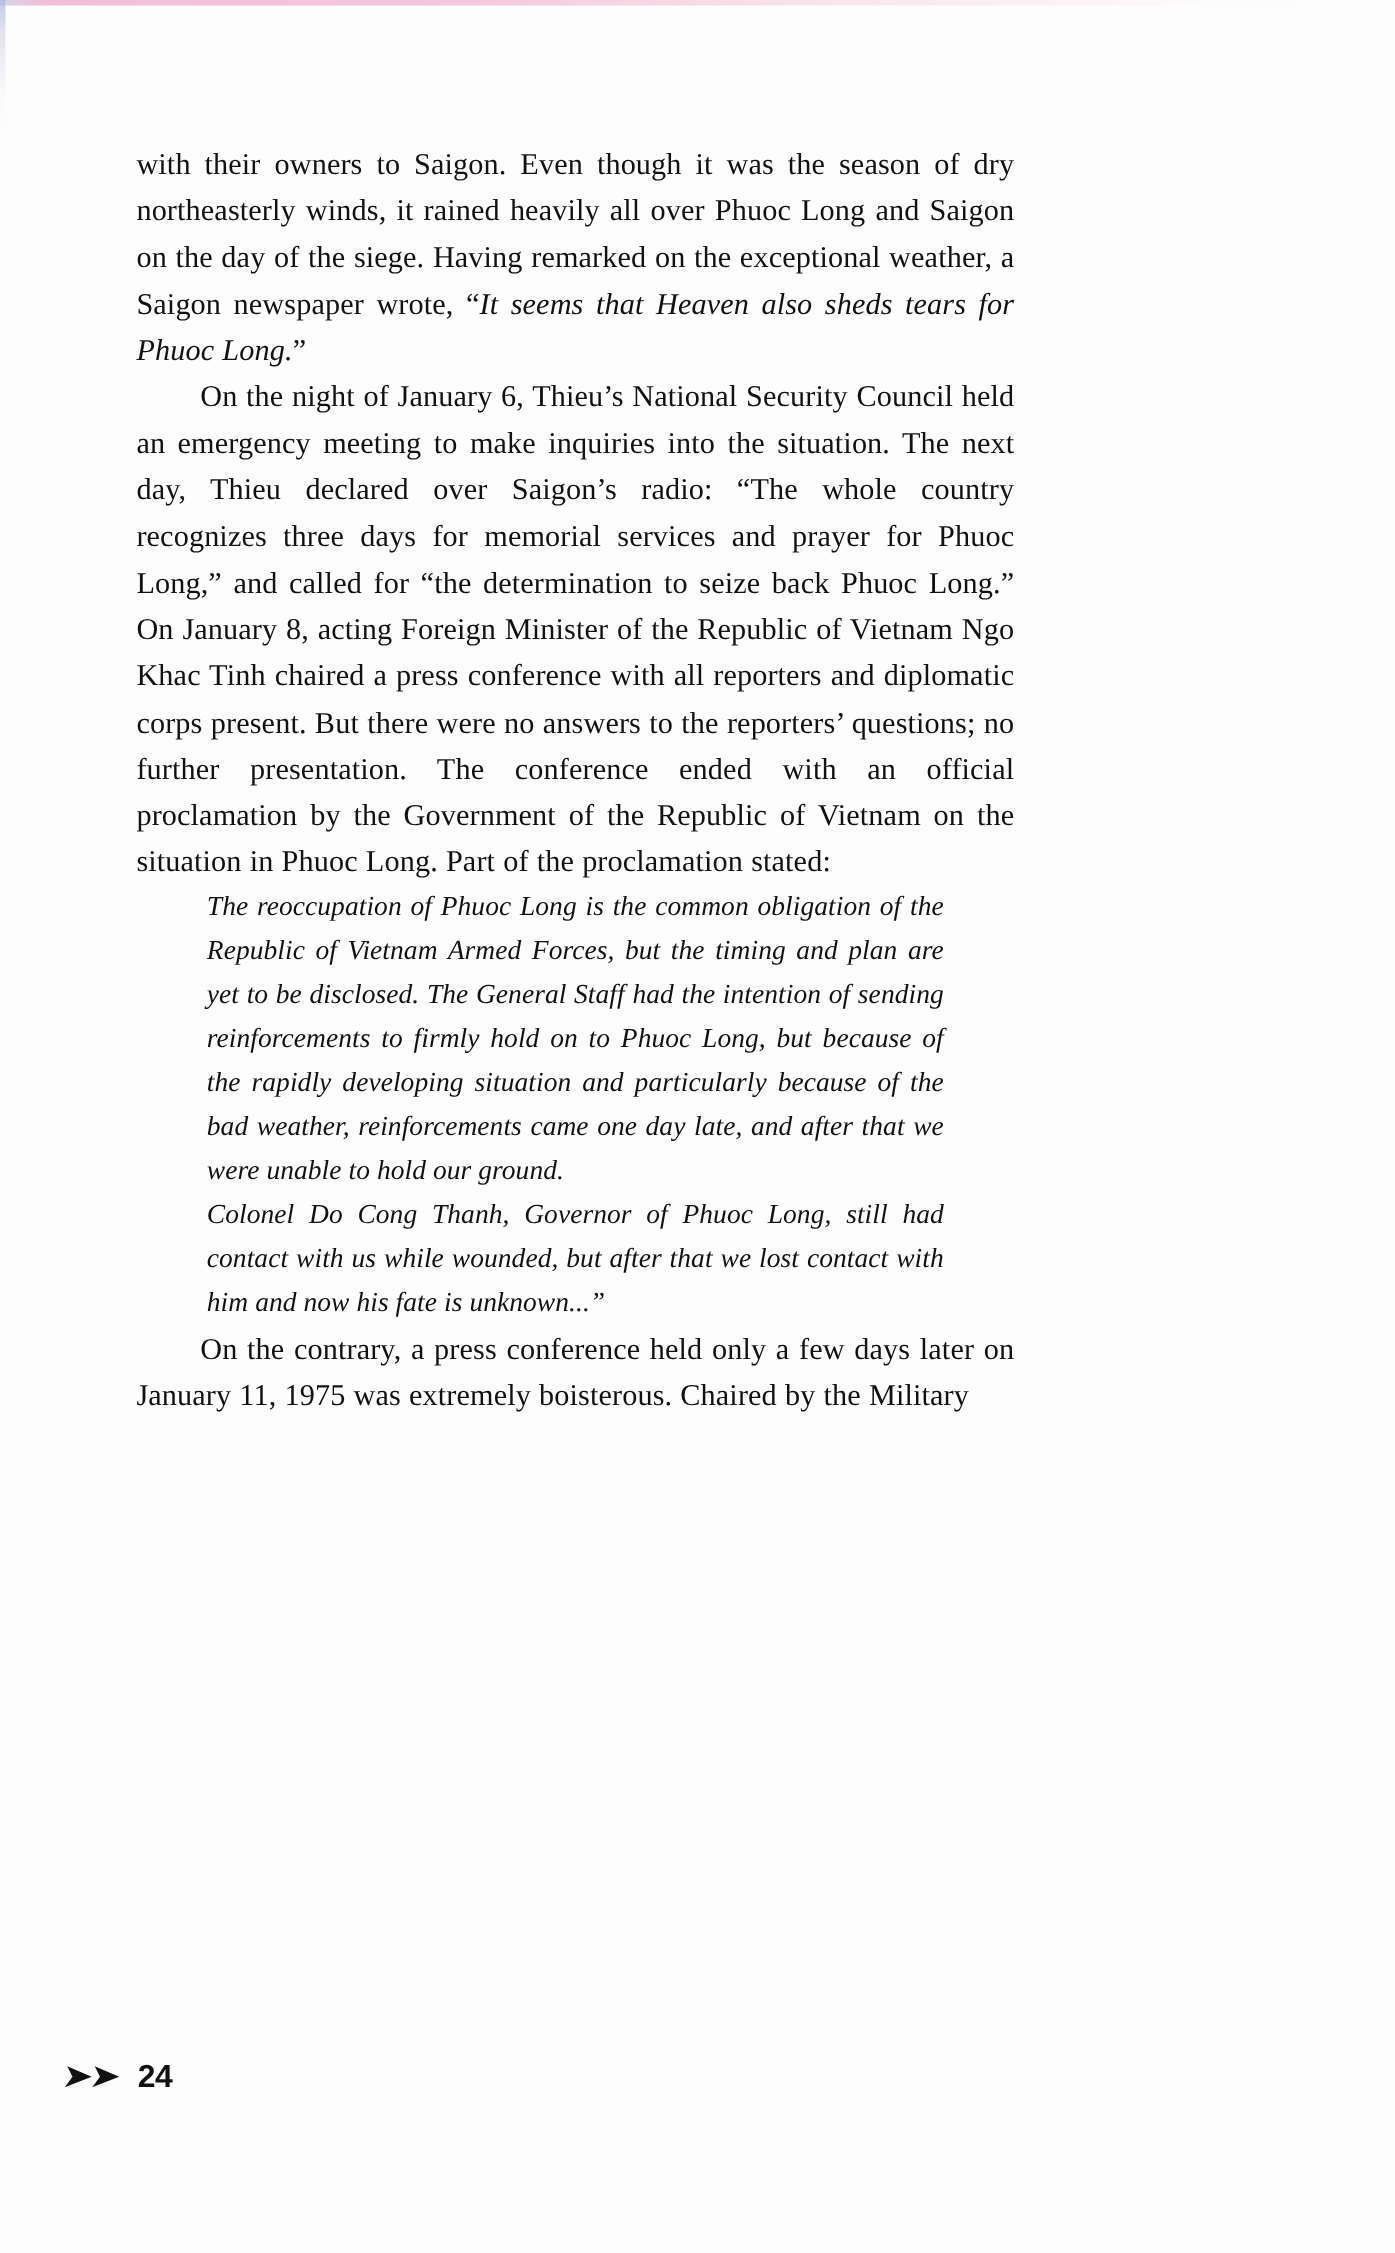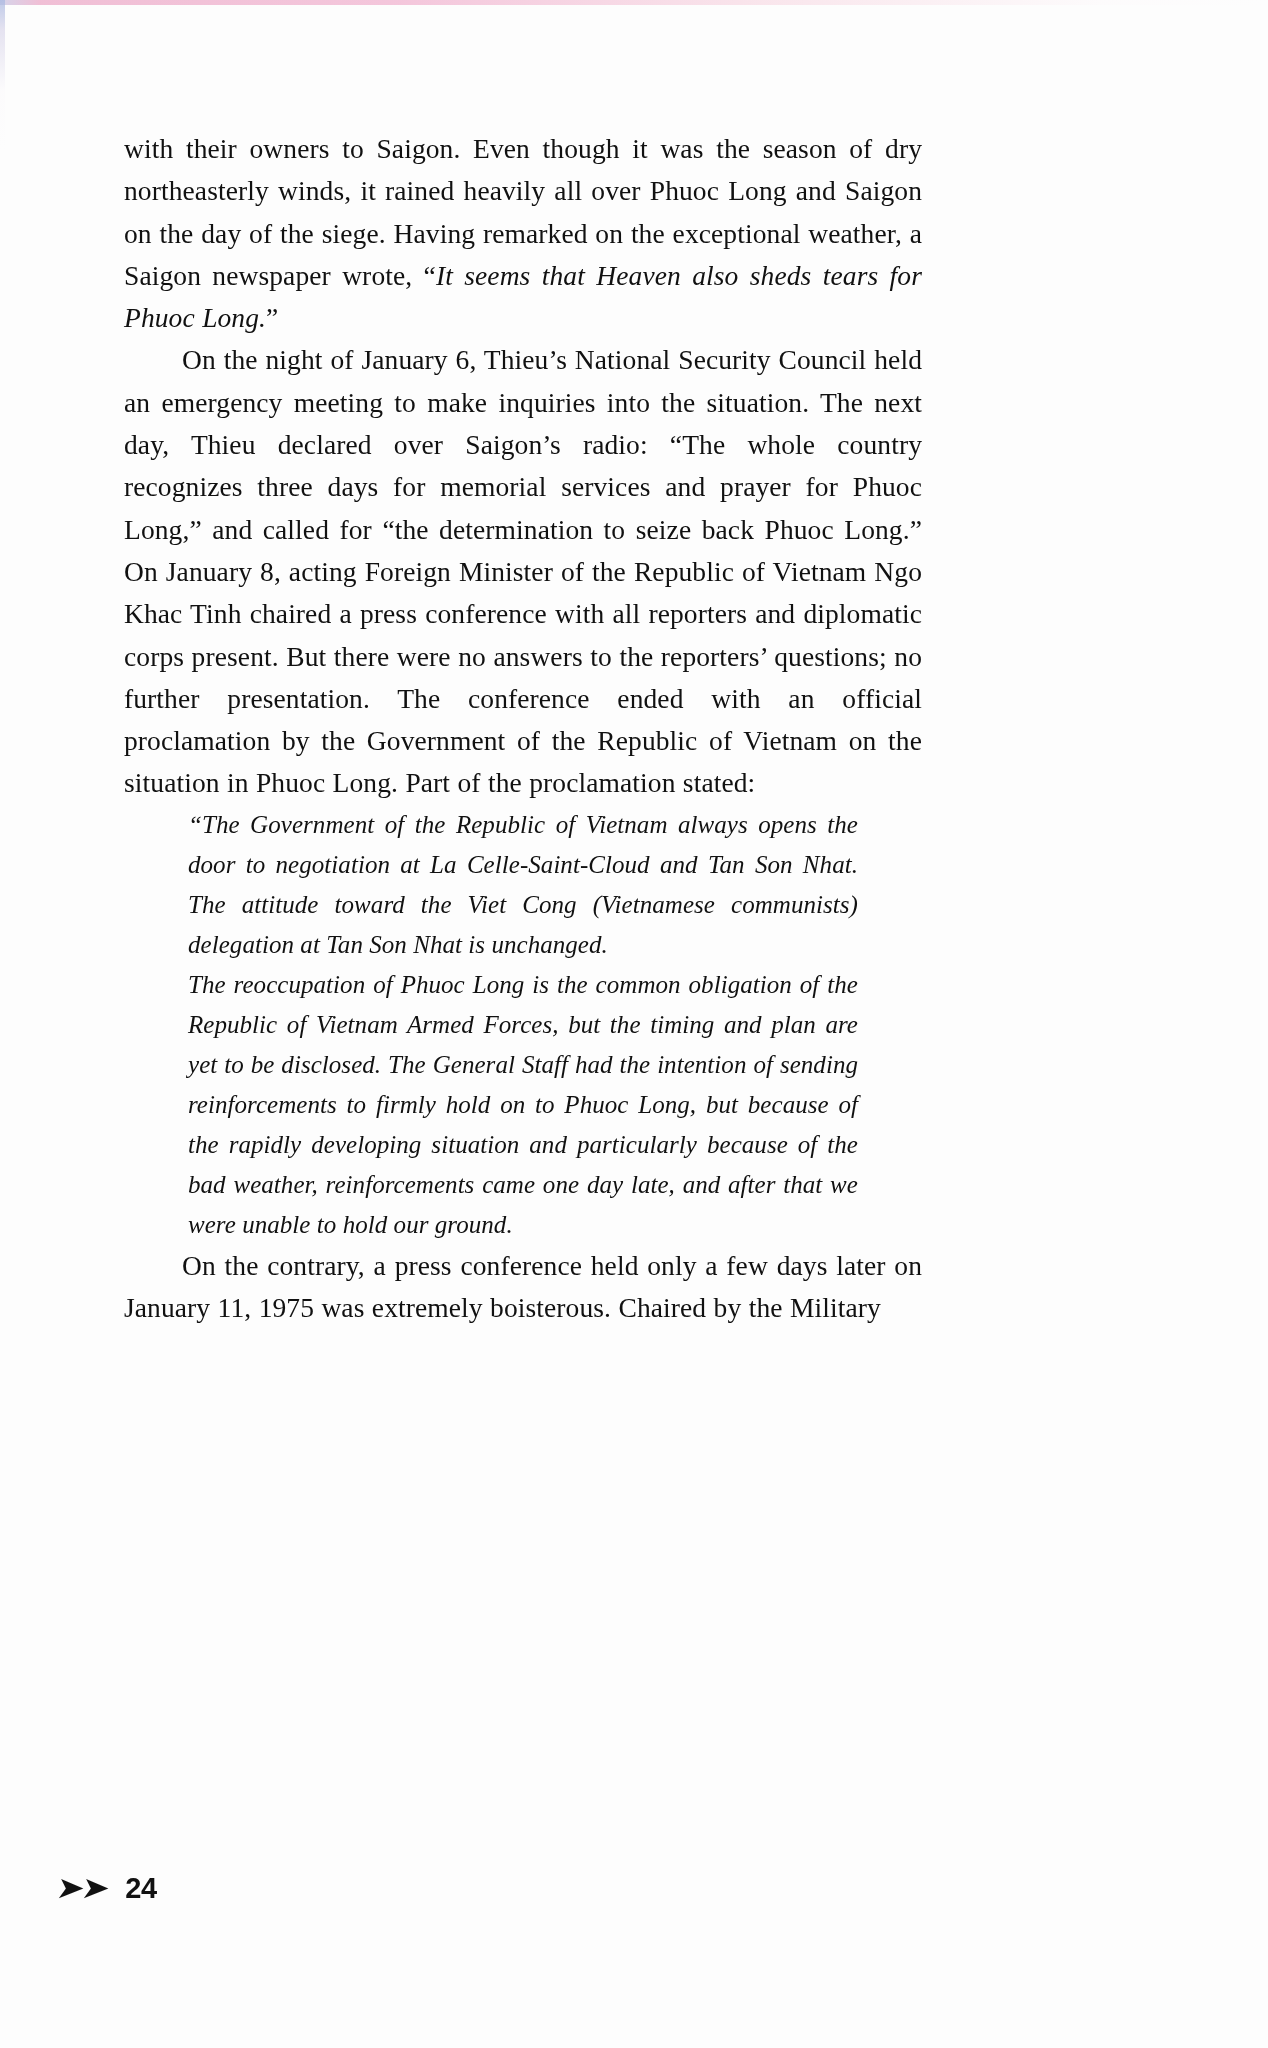--- a/index.html
+++ b/index.html
@@ -117,22 +117,22 @@
   <div id="scan-edge-top"></div>
   <div id="scan-edge-left"></div>
 
   <div id="content">
 
     <p class="body-para"><span>with their owners to Saigon. Even though it was the season of dry northeasterly winds, it rained heavily all over Phuoc Long and Saigon on the day of the siege. Having remarked on the exceptional weather, a Saigon newspaper wrote, “</span><span class="it">It seems that Heaven also sheds tears for Phuoc Long.</span><span>”</span></p>
 
     <p class="body-para indent">On the night of January 6, Thieu’s National Security Council held an emergency meeting to make inquiries into the situation. The next day, Thieu declared over Saigon’s radio: “The whole country recognizes three days for memorial services and prayer for Phuoc Long,” and called for “the determination to seize back Phuoc Long.” On January 8, acting Foreign Minister of the Republic of Vietnam Ngo Khac Tinh chaired a press conference with all reporters and diplomatic corps present. But there were no answers to the reporters’ questions; no further presentation. The conference ended with an official proclamation by the Government of the Republic of Vietnam on the situation in Phuoc Long. Part of the proclamation stated:</p>
 
     <blockquote class="block-quote">
-      <p>“The Government of the Republic of Vietnam always opens the door to negotiation at La Celle-Saint-Cloud and Tan Son Nhat. The attitude toward the Viet Cong (Vietnamese communists) delegation at Tan Son Nhat is unchanged.</p>
       <p>The reoccupation of Phuoc Long is the common obligation of the Republic of Vietnam Armed Forces, but the timing and plan are yet to be disclosed. The General Staff had the intention of sending reinforcements to firmly hold on to Phuoc Long, but because of the rapidly developing situation and particularly because of the bad weather, reinforcements came one day late, and after that we were unable to hold our ground.</p>
+      <p>Colonel Do Cong Thanh, Governor of Phuoc Long, still had contact with us while wounded, but after that we lost contact with him and now his fate is unknown...”</p>
     </blockquote>
 
     <p class="body-para indent">On the contrary, a press conference held only a few days later on January 11, 1975 was extremely boisterous. Chaired by the Military</p>
 
   </div>
 
   <div id="footer">
     <span class="orn">➤</span>
     <span class="orn">➤</span>
     <span class="pgnum">24</span>

